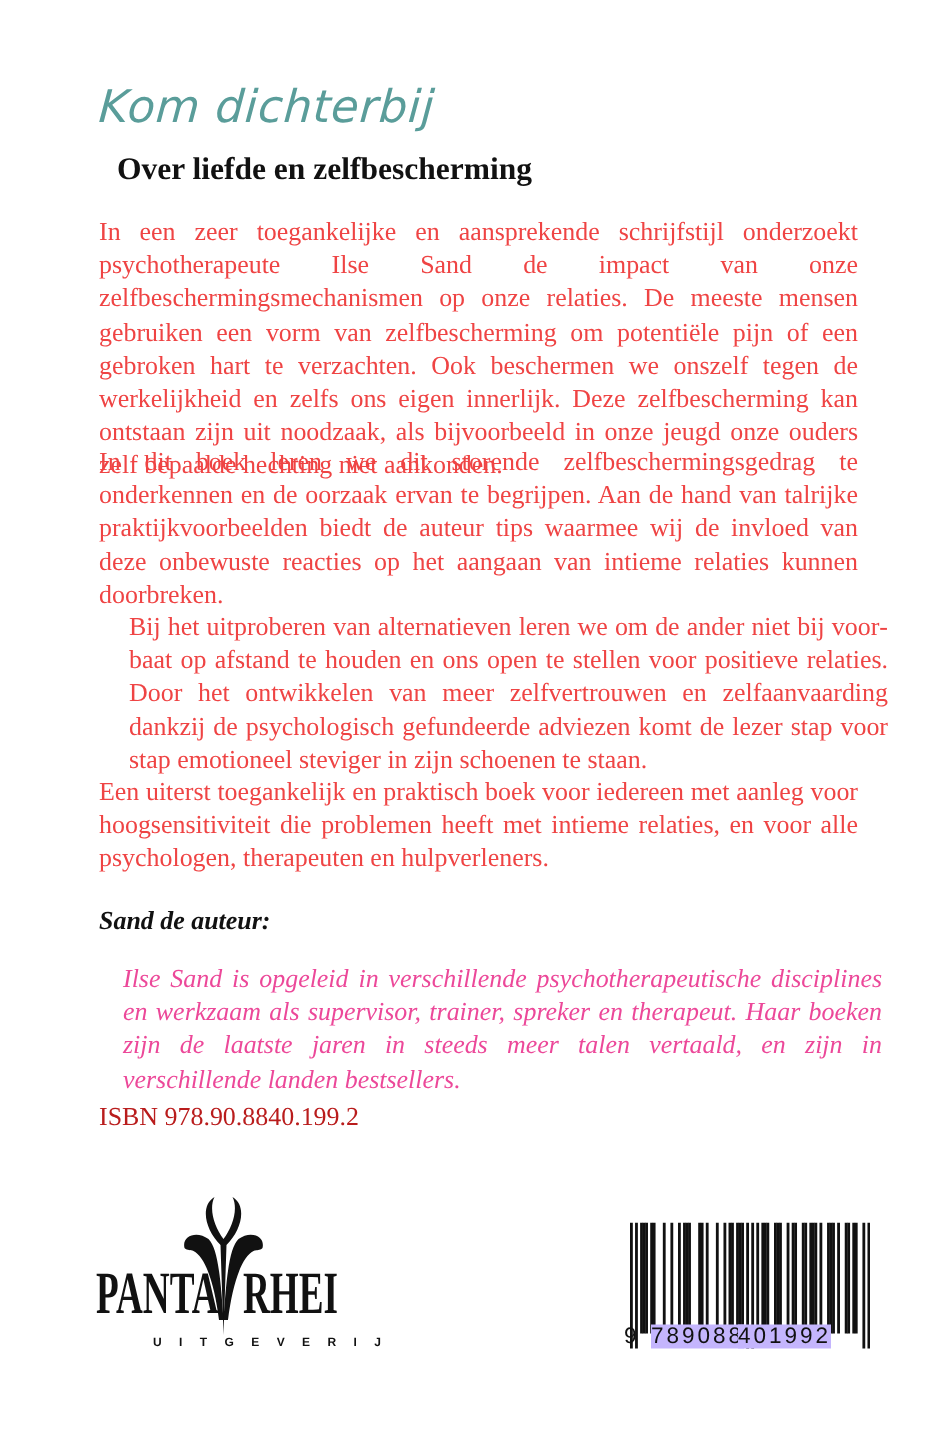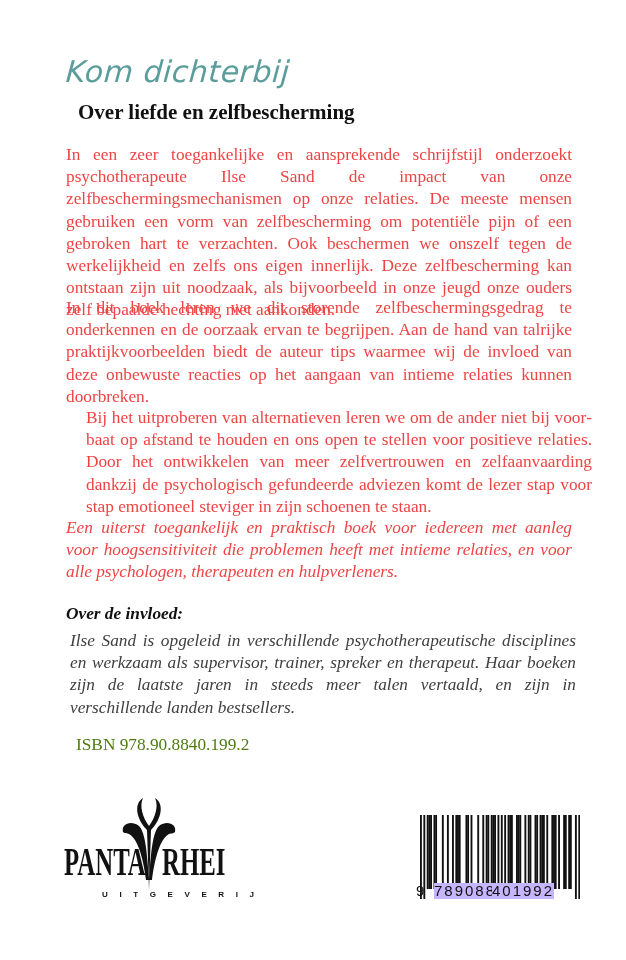--- a/index.html
+++ b/index.html
@@ -18,34 +18,34 @@
   }
   .body-text {
     position:absolute; left:66px; width:506px;
     font-family:"Liberation Serif", serif; font-size:17.3px; line-height:22.2px;
     color:#ef4444; text-align:justify; margin:0;
     hyphens:manual;
   }
   .p1 { top:144px; }
   .p2 { top:297px; }
   .p3 { top:407px;margin-left:20px; }
-  .p4 { top:517px;font-style:italic; }
+  .p4 { top:517px; }
   .about-heading {
     position:absolute; left:66px; top:604px;
     font-family:"Liberation Serif", serif; font-weight:bold; font-style:italic;
     font-size:17.3px; color:#111;
   }
   .about-text {
     position:absolute; left:66px; top:626px; width:506px;
     font-family:"Liberation Serif", serif; font-style:italic;
-    font-size:17.3px; line-height:22.2px; color:#404040; text-align:justify; margin:4px;
+    font-size:17.3px; line-height:22.2px; color:#ec4899; text-align:justify; margin:16px;
   }
   .isbn {
     position:absolute; left:66px; top:735px;
-    font-family:"Liberation Serif", serif; font-size:17.3px; color:#4d7c0f;margin-left:10px;
+    font-family:"Liberation Serif", serif; font-size:17.3px; color:#b91c1c;
   }
   .logo { position:absolute; left:64px; top:790px; width:170px; height:110px; }
   .logo-word {
     position:absolute; top:52px;
     font-family:"Liberation Serif", serif; font-weight:bold;
     font-size:40px; color:#111; transform:scaleX(0.62); transform-origin:left top;
     letter-spacing:0px; line-height:40px;
   }
   .logo-left { left:0; }
   .logo-right { left:98px; }
@@ -70,21 +70,21 @@
 
 <div class="page">
   <div class="title">Kom dichterbij</div>
   <div class="subtitle">Over liefde en zelfbescherming</div>
 
   <p class="body-text p1">In een zeer toegankelijke en aansprekende schrijfstijl onderzoekt psycho­therapeute Ilse Sand de impact van onze zelfbeschermingsmechanismen op onze relaties. De meeste mensen gebruiken een vorm van zelfbescher­ming om potentiële pijn of een gebroken hart te verzachten. Ook bescher­men we onszelf tegen de werkelijkheid en zelfs ons eigen innerlijk. Deze zelfbescherming kan ontstaan zijn uit noodzaak, als bijvoorbeeld in onze jeugd onze ouders zelf bepaalde hechting niet aankonden.</p>
   <p class="body-text p2">In dit boek leren we dit storende zelfbeschermingsgedrag te onderkennen en de oorzaak ervan te begrijpen. Aan de hand van talrijke praktijkvoor­beelden biedt de auteur tips waarmee wij de invloed van deze onbewuste reacties op het aangaan van intieme relaties kunnen doorbreken.</p>
   <p class="body-text p3">Bij het uitproberen van alternatieven leren we om de ander niet bij voor­baat op afstand te houden en ons open te stellen voor positieve relaties. Door het ontwikkelen van meer zelfvertrouwen en zelfaanvaarding dankzij de psychologisch gefundeerde adviezen komt de lezer stap voor stap emo­tioneel steviger in zijn schoenen te staan.</p>
   <p class="body-text p4">Een uiterst toegankelijk en praktisch boek voor iedereen met aanleg voor hoogsensitiviteit die problemen heeft met intieme relaties, en voor alle psychologen, therapeuten en hulpverleners.</p>
 
-  <div class="about-heading">Over de invloed:</div>
+  <div class="about-heading">Sand de auteur:</div>
   <p class="about-text">Ilse Sand is opgeleid in verschillende psychotherapeutische disciplines en werkzaam als supervisor, trainer, spreker en therapeut. Haar boeken zijn de laatste jaren in steeds meer talen vertaald, en zijn in verschillende lan­den bestsellers.</p>
 
   <div class="isbn">ISBN 978.90.8840.199.2</div>
 
   <div class="logo">
     <svg class="logo-mark" width="60" height="100" viewBox="0 0 60 100">
       <path d="M24 8 C 14 14, 18 30, 28 40 L 30 100 L 32 40 C 42 30, 46 14, 36 8 C 40 16, 36 28, 30 36 C 24 28, 20 16, 24 8 Z" fill="#111"></path>
       <path d="M4 42 C 2 34, 12 30, 20 36 C 26 42, 28 60, 30 90 L 27 90 C 24 66, 18 48, 10 44 C 8 43, 6 44, 4 42 Z" fill="#111"></path>
       <path d="M56 42 C 58 34, 48 30, 40 36 C 34 42, 32 60, 30 90 L 33 90 C 36 66, 42 48, 50 44 C 52 43, 54 44, 56 42 Z" fill="#111"></path>
     </svg>

